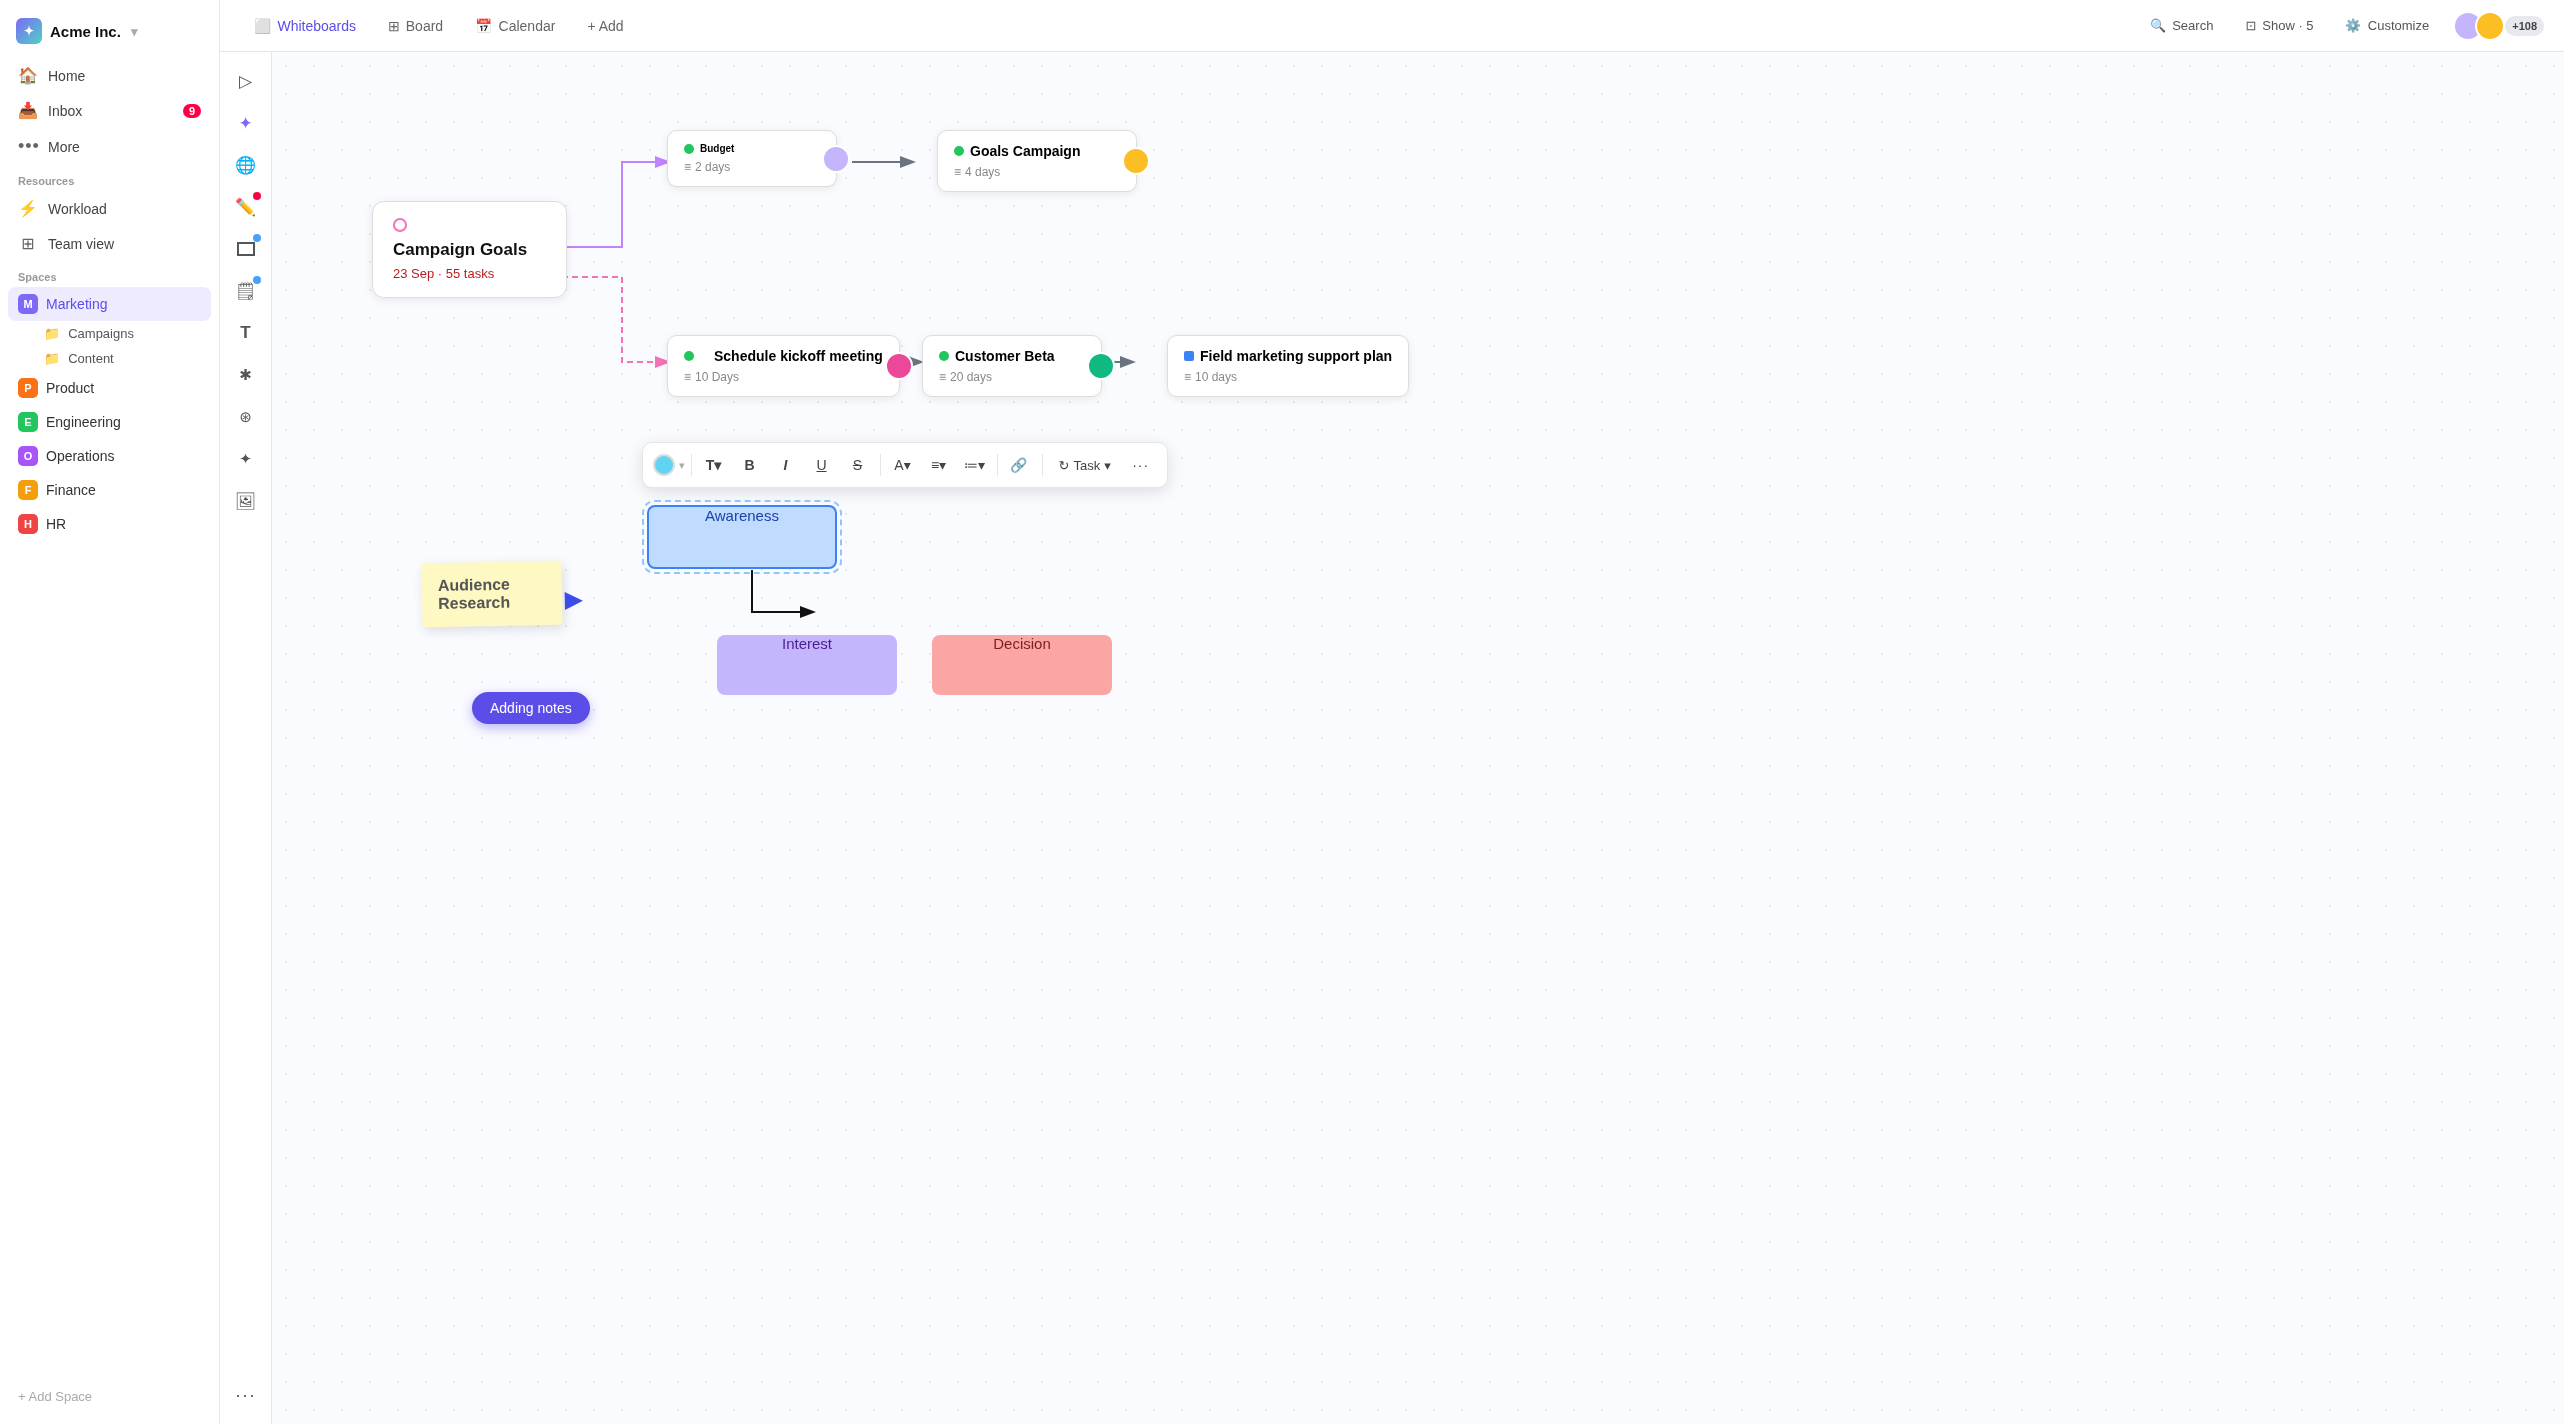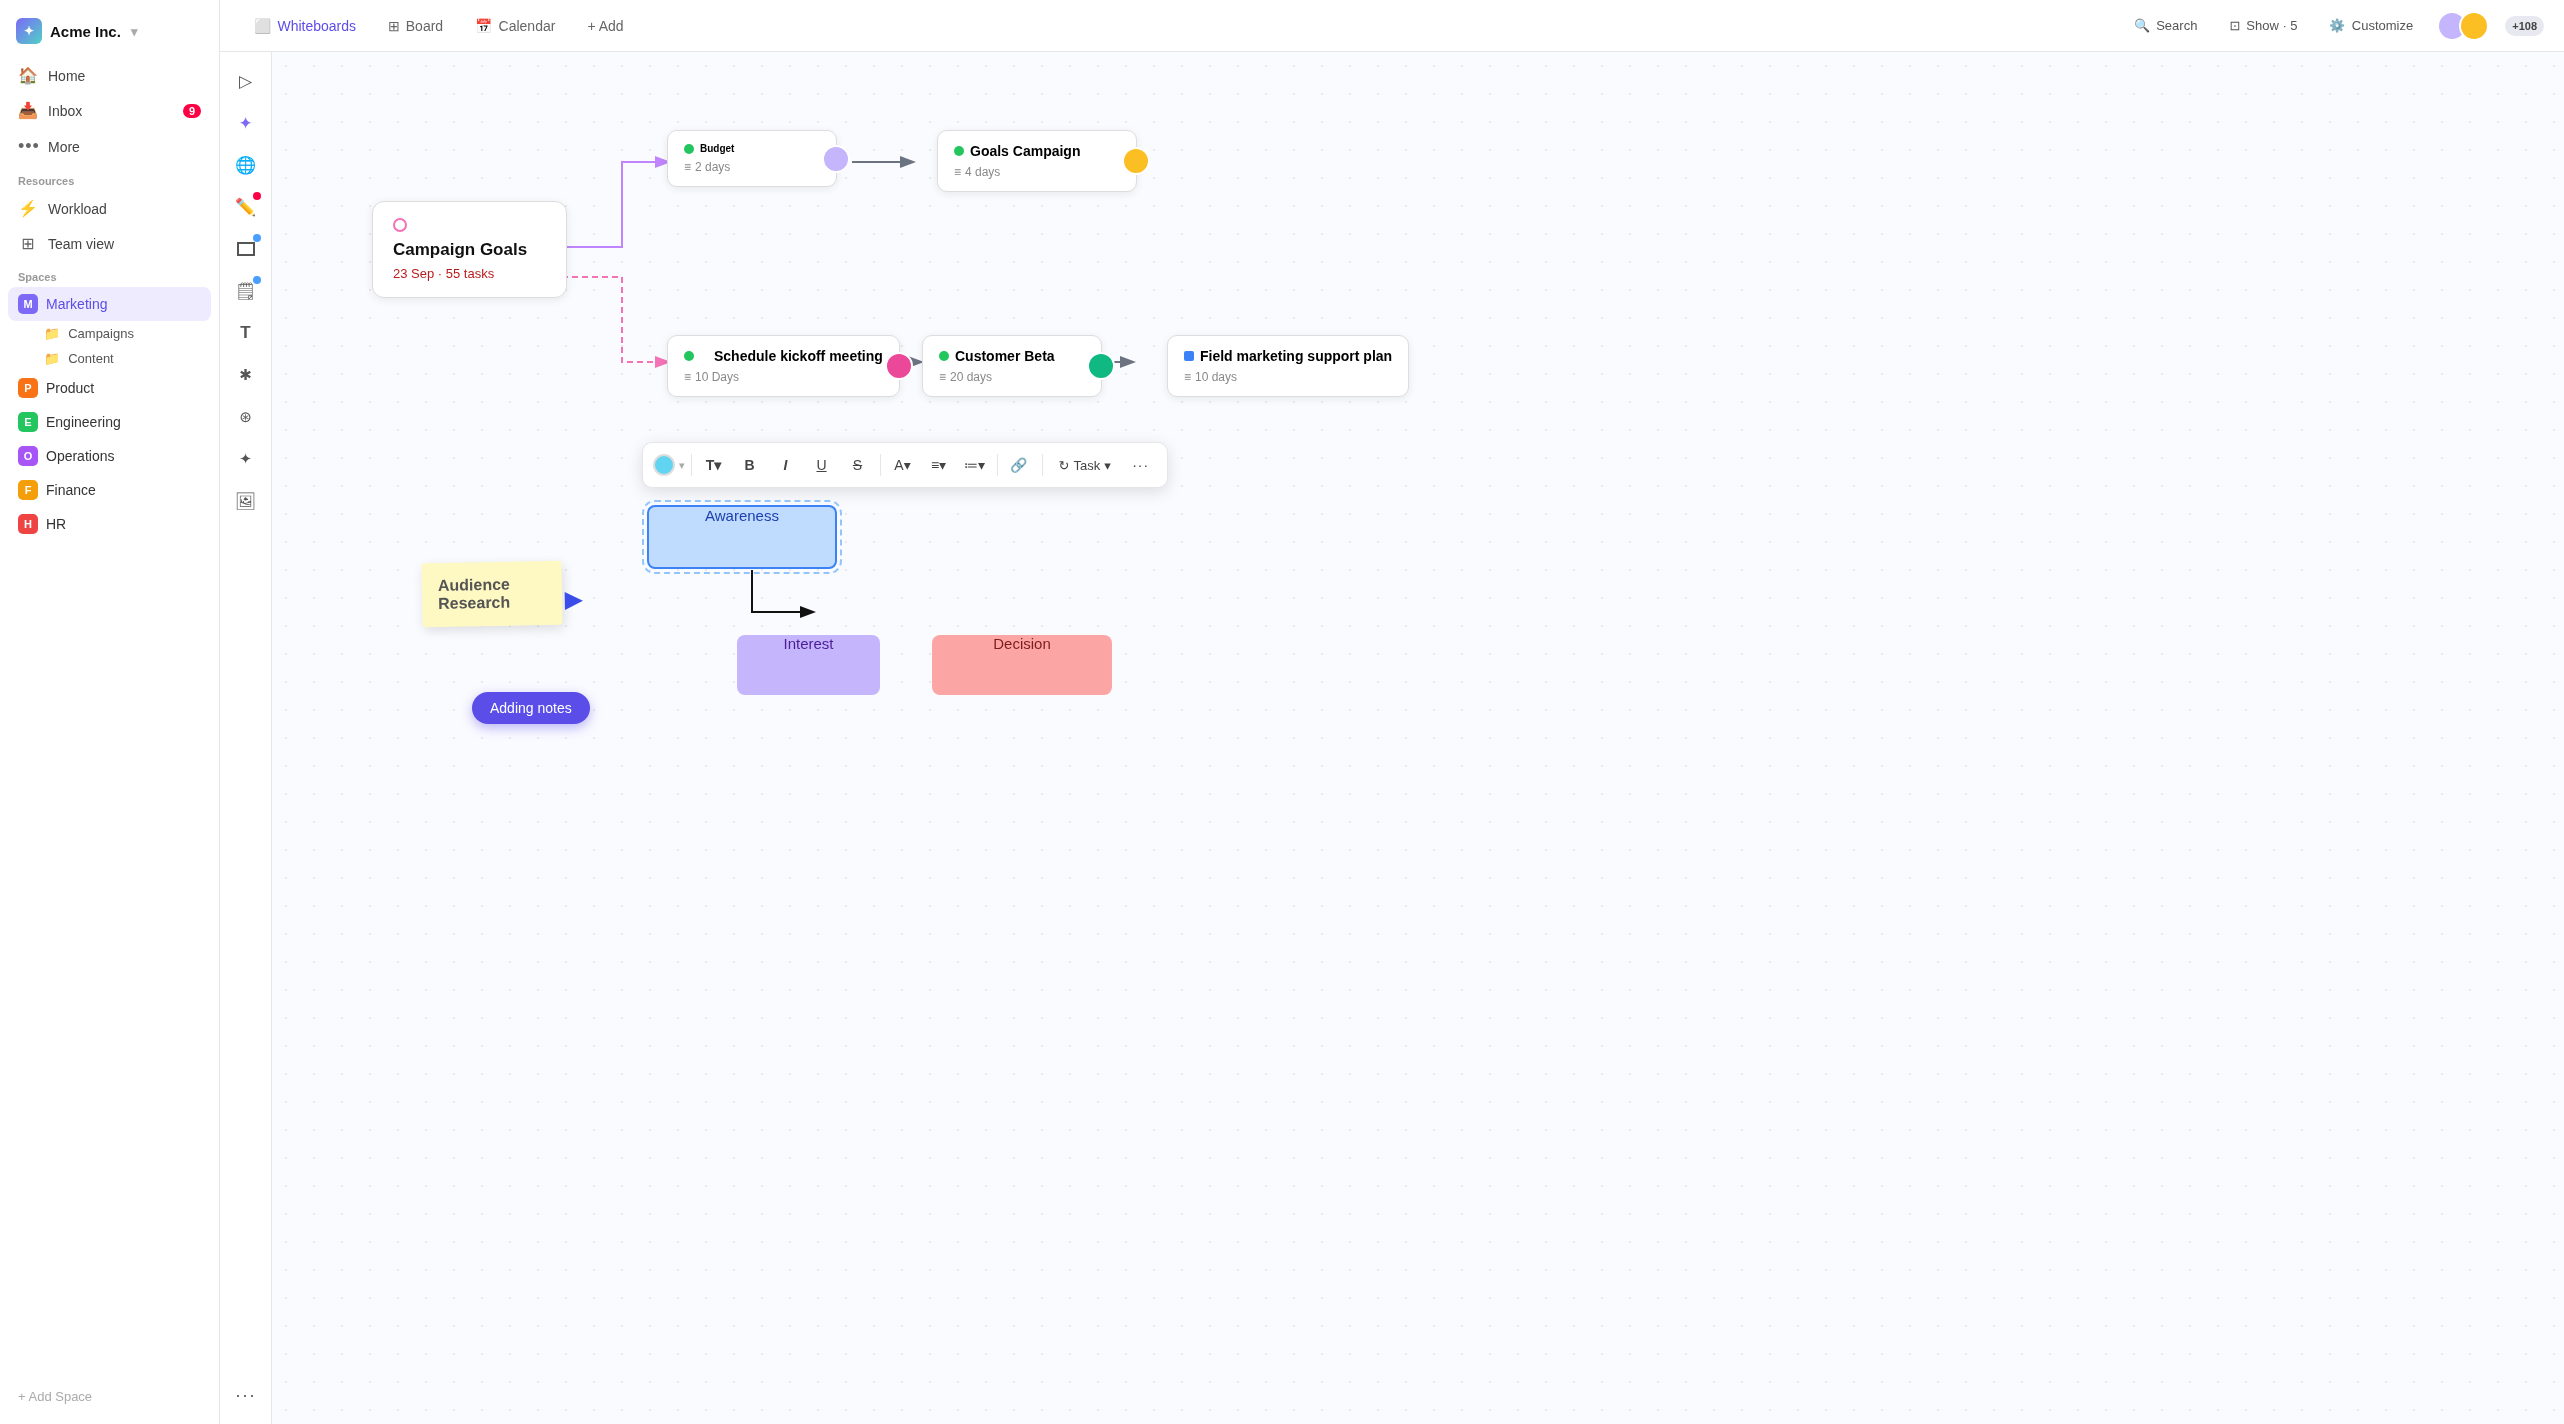--- a/index.html
+++ b/index.html
@@ -110,21 +110,21 @@
     .avatars { display: flex; align-items: center; }
     .avatar {
       width: 30px; height: 30px; border-radius: 50%;
       border: 2px solid #fff; margin-left: -8px;
       overflow: hidden; font-size: 11px; font-weight: 600;
       display: flex; align-items: center; justify-content: center;
     }
     .avatar:first-child { margin-left: 0; }
     .avatar-count {
       background: #e8e8f0; color: #444; font-size: 11px; font-weight: 600;
-      padding: 4px 7px; border-radius: 20px; margin-left: 16px;
+      padding: 4px 7px; border-radius: 20px; margin-left: 0;
     }
 
     
     .canvas-wrapper { display: flex; flex: 1; overflow: hidden; }
 
     
     .toolbar {
       width: 52px;
       background: #fff;
       border-right: 1px solid #e5e5ea;
@@ -218,21 +218,21 @@
     }
     .flow-box.awareness {
       background: #bfdbfe;
       border: 2px solid #3b82f6;
       color: #1e40af;
       width: 190px; height: 64px;
     }
     .flow-box.interest {
       background: #c4b5fd;
       color: #4c1d95;
-      width: 143px; height: 60px; margin-left: 20px;
+      width: 180px; height: 60px;
     }
     .flow-box.decision {
       background: #fca5a5;
       color: #7f1d1d;
       width: 180px; height: 60px;
     }
 
     
     .adding-notes-pill {
       position: absolute;

